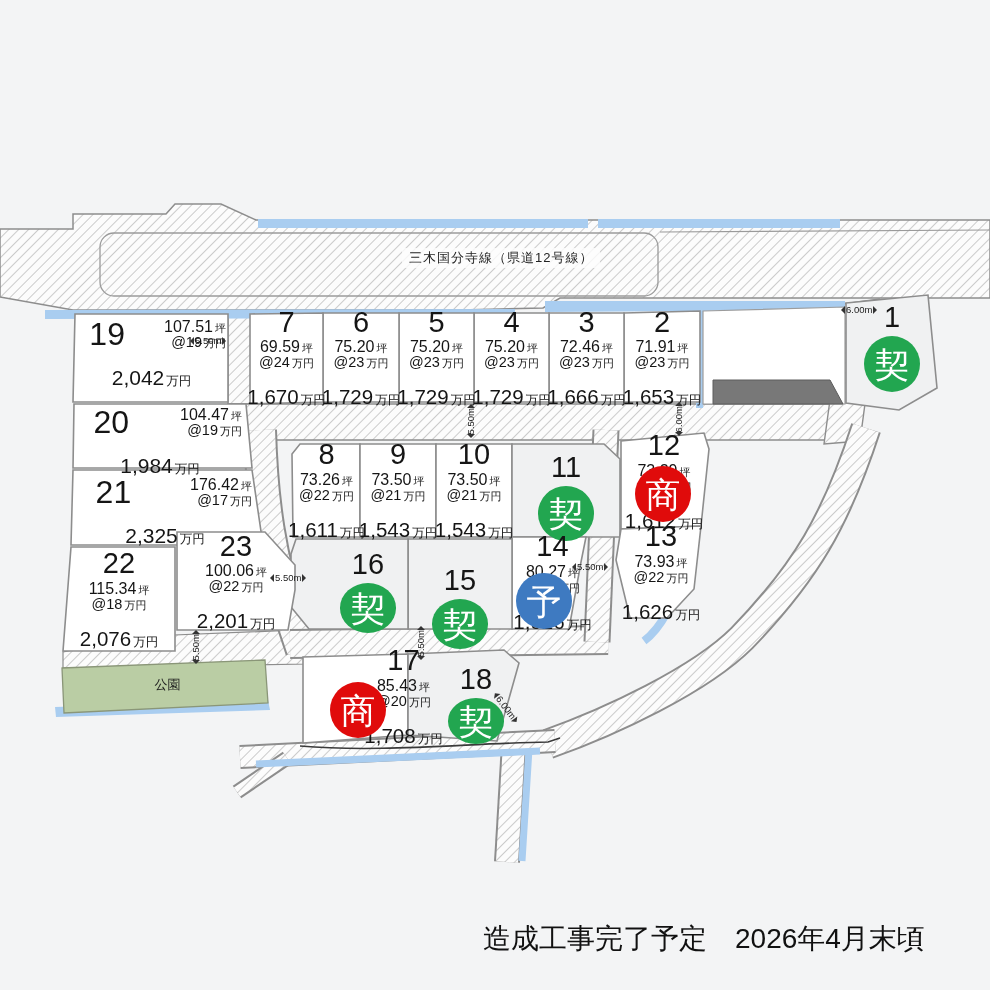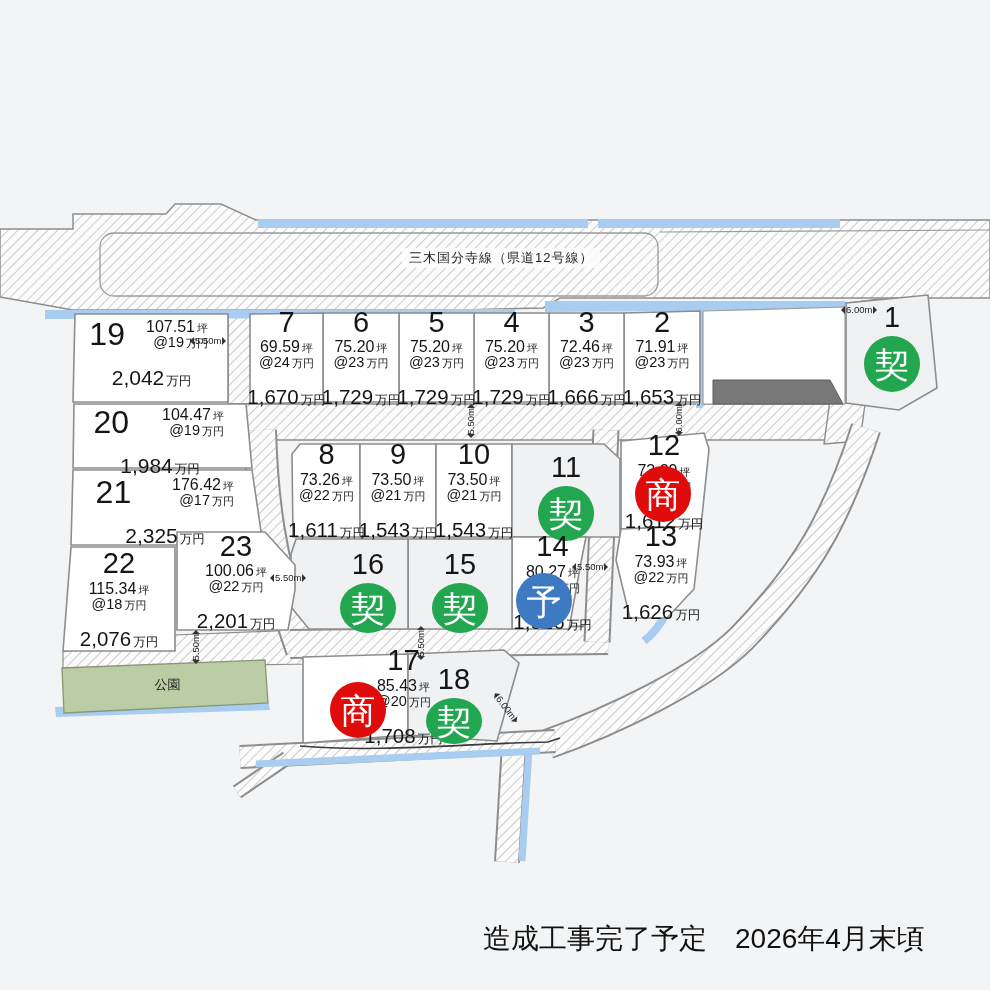--- a/index.html
+++ b/index.html
@@ -13,21 +13,21 @@
   .lot .line{white-space:nowrap;}
   .lot .line.area{font-size:16px;}
   .lot .line.at{font-size:14.5px;}
   .lot .line.price{font-size:20.5px;margin-top:15px;}
   .lot .u{font-size:11px;margin-left:2px;}
   .lot .line.price .u{font-size:12.5px;}
 
   .lot.side{display:block;}
   .lot.side .top{display:grid;grid-template-columns:42% 58%;align-items:center;}
   .lot.side .num{font-size:32px;text-align:center;}
-  .lot.side .col{text-align:right;padding-right:20px;}
+  .lot.side .col{text-align:right;padding-right:2px;}
   .lot.side .price{text-align:center;font-size:21px;}
 
   .lot.badged{justify-content:flex-start;padding-top:4px;}
 
   .badge{position:absolute;width:56px;height:56px;border-radius:50%;color:#fff;
          display:flex;align-items:center;justify-content:center;font-size:35px;line-height:1;}
   .badge.kei{background:#22a650;}
   .badge.sho{background:#e00b0b;}
   .badge.yo{background:#3e7ac1;}
   .badge.inflow{position:relative;margin-top:3px;}
@@ -209,40 +209,40 @@
   <div class="num">13</div>
   <div class="line area"><span>73.93</span><span class="u">坪</span></div>
   <div class="line at"><span>@22</span><span class="u">万円</span></div>
   <div class="line price"><span>1,626</span><span class="u">万円</span></div>
 </div>
 
 <div class="lot badged" style="left:312px;top:545px;width:112px;height:84px;">
   <div class="num">16</div>
   <div class="badge kei inflow">契</div>
 </div>
-<div class="lot badged" style="left:408px;top:545px;width:104px;height:84px;justify-content:space-between;">
+<div class="lot badged" style="left:408px;top:561px;width:104px;height:84px;justify-content:space-between;">
   <div class="num">15</div>
   <div class="badge kei inflow">契</div>
 </div>
 <div class="lot" style="left:510px;top:535px;width:85px;height:94px;">
   <div class="num">14</div>
   <div class="line area"><span>80.27</span><span class="u">坪</span></div>
   <div class="line at"><span>@24</span><span class="u">万円</span></div>
   <div class="line price"><span>1,926</span><span class="u">万円</span></div>
   <div class="badge yo" style="left:6px;top:38px;">予</div>
 </div>
 
 <div class="lot" style="left:303px;top:654px;width:105px;height:84px;padding-left:48px;">
   <div class="num">17</div>
   <div class="line area"><span>85.43</span><span class="u">坪</span></div>
   <div class="line at"><span>@20</span><span class="u">万円</span></div>
   <div class="line price"><span>1,708</span><span class="u">万円</span></div>
   <div class="badge sho" style="left:27px;top:28px;">商</div>
 </div>
-<div class="lot badged" style="left:404px;top:660px;width:100px;height:80px;">
+<div class="lot badged" style="left:426px;top:660px;width:100px;height:80px;">
   <div class="num">18</div>
   <div class="badge kei inflow">契</div>
 </div>
 
 <div class="lot side" style="left:75px;top:317px;width:153px;height:84px;">
   <div class="top">
     <div class="num">19</div>
     <div class="col">
       <div class="line area"><span>107.51</span><span class="u">坪</span></div>
       <div class="line at"><span>@19</span><span class="u">万円</span></div>

